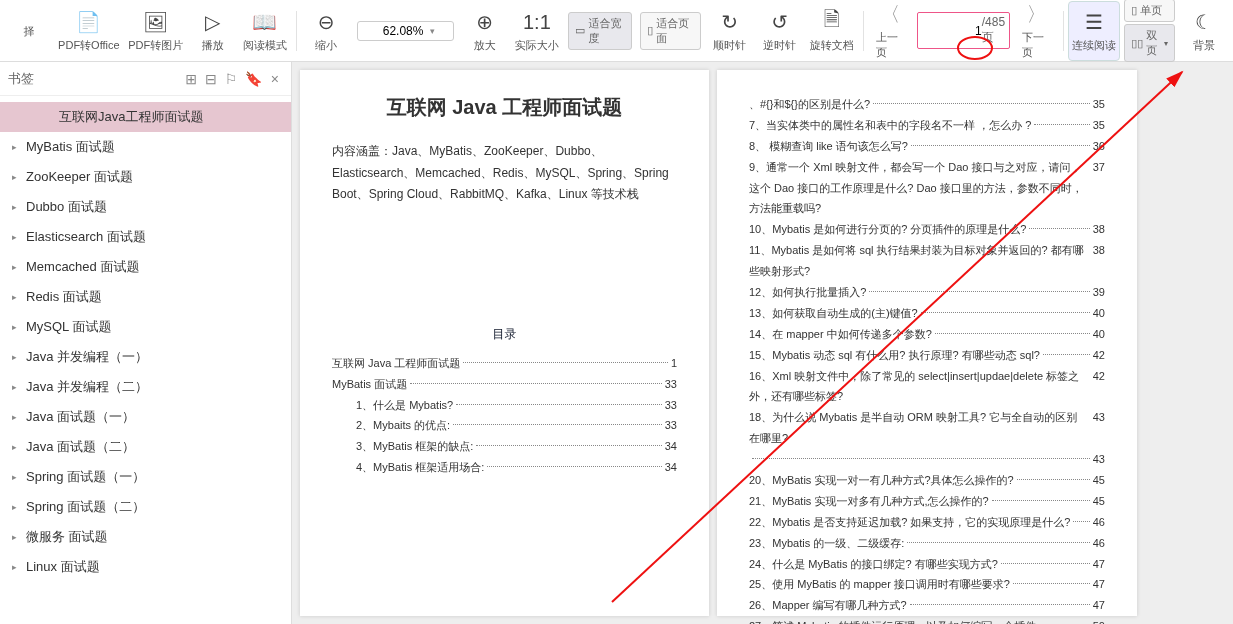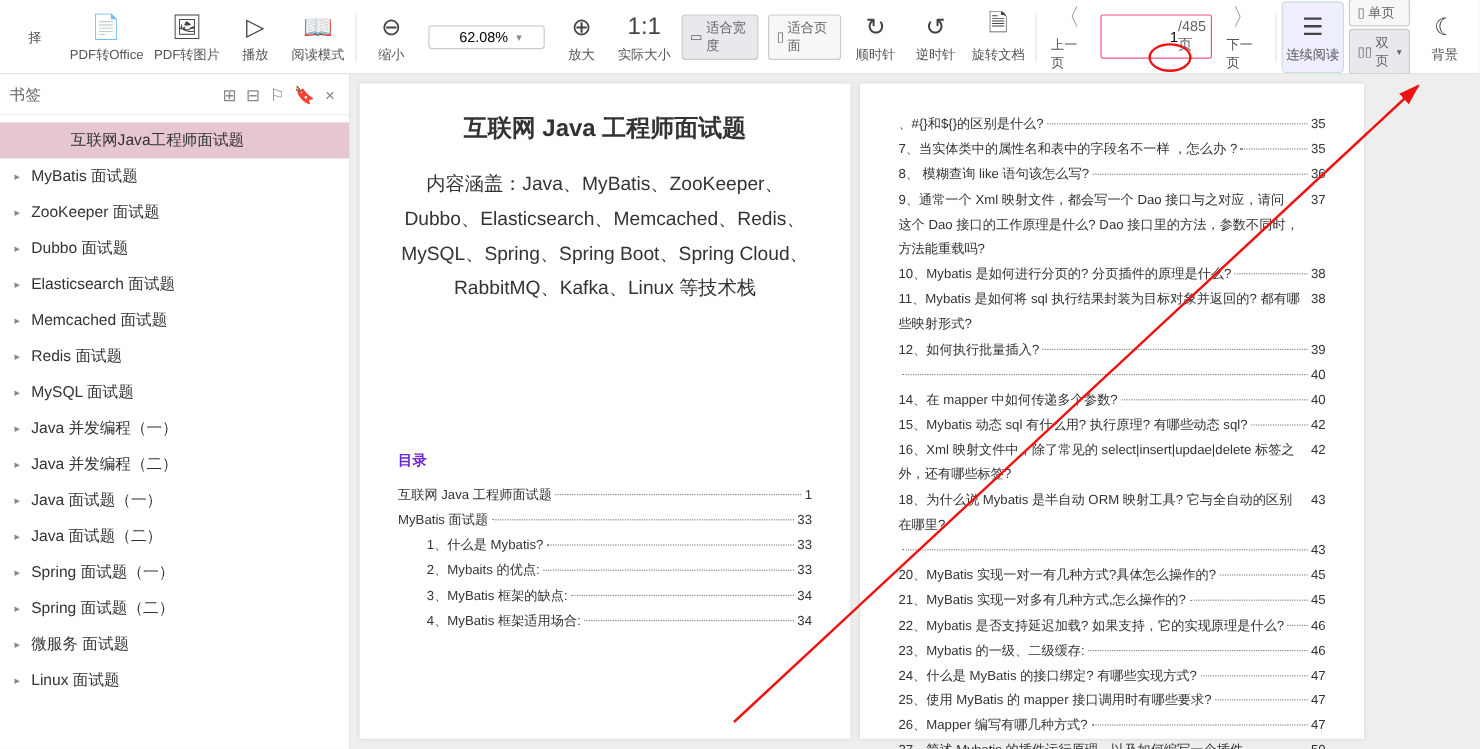--- a/index.html
+++ b/index.html
@@ -29,22 +29,22 @@
 .sb-list { flex: 1; overflow-y: auto; padding: 6px 0; }
 .sb-item { display: flex; align-items: center; padding: 6px 12px; cursor: pointer; font-size: 13px; color: #333; }
 .sb-item.sel { background: #e6c6d0; padding-left: 45px; }
 .sb-item .tri { width: 10px; font-size: 9px; color: #888; margin-right: 4px; }
 
 .docarea { flex: 1; background: #eee; overflow: auto; display: flex; padding: 8px; gap: 8px; position: relative; }
 .page { background: #fff; box-shadow: 0 0 4px rgba(0,0,0,.15); padding: 24px 32px; font-size: 12px; }
 .page.left { width: 409px; }
 .page.right { width: 420px; }
 .doc-title { font-size: 20px; font-weight: bold; text-align: center; margin-bottom: 20px; }
-.doc-intro { font-size: 16px; line-height: 1.8; color: #333; margin-bottom: 120px; text-align: center; }
-.toc-title { text-align: left; font-size: 12px; color: #6d28d9; margin: 20px 0 10px; font-weight: bold; }
+.doc-intro { font-size: 12px; line-height: 1.8; color: #333; margin-bottom: 120px; }
+.toc-title { text-align: center; font-size: 12px; color: #0f172a; margin: 20px 0 10px; font-weight: normal; }
 .toc-line { display: flex; font-size: 11px; line-height: 1.9; }
 .toc-line .txt { white-space: nowrap; }
 .toc-line .dots { flex: 1; border-bottom: 1px dotted #888; height: 10px; margin: 0 3px; }
 .toc-line .pg { color: #333; }
 .toc-sub { padding-left: 24px; }
 
 .arrow-annot { position: absolute; pointer-events: none; }
 
 .red-circle { position: absolute; border: 2px solid #e11; border-radius: 50%; width: 36px; height: 24px; pointer-events: none; }
 </style>
@@ -293,20 +293,21 @@
             <span class="txt" style="max-width:340px;white-space:normal;">11、Mybatis 是如何将 sql 执行结果封装为目标对象并返回的? 都有哪些映射形式?</span>
             <span class="dots"></span>
             <span class="pg">38</span>
           </div>
           <div class="toc-line">
             <span class="txt" style="max-width:340px;white-space:normal;">12、如何执行批量插入?</span>
             <span class="dots"></span>
             <span class="pg">39</span>
           </div>
           <div class="toc-line">
+            <span class="txt" style="max-width:340px;white-space:normal;">13、如何获取自动生成的(主)键值?</span>
             <span class="dots"></span>
             <span class="pg">40</span>
           </div>
           <div class="toc-line">
             <span class="txt" style="max-width:340px;white-space:normal;">14、在 mapper 中如何传递多个参数?</span>
             <span class="dots"></span>
             <span class="pg">40</span>
           </div>
           <div class="toc-line">
             <span class="txt" style="max-width:340px;white-space:normal;">15、Mybatis 动态 sql 有什么用? 执行原理? 有哪些动态 sql?</span>

